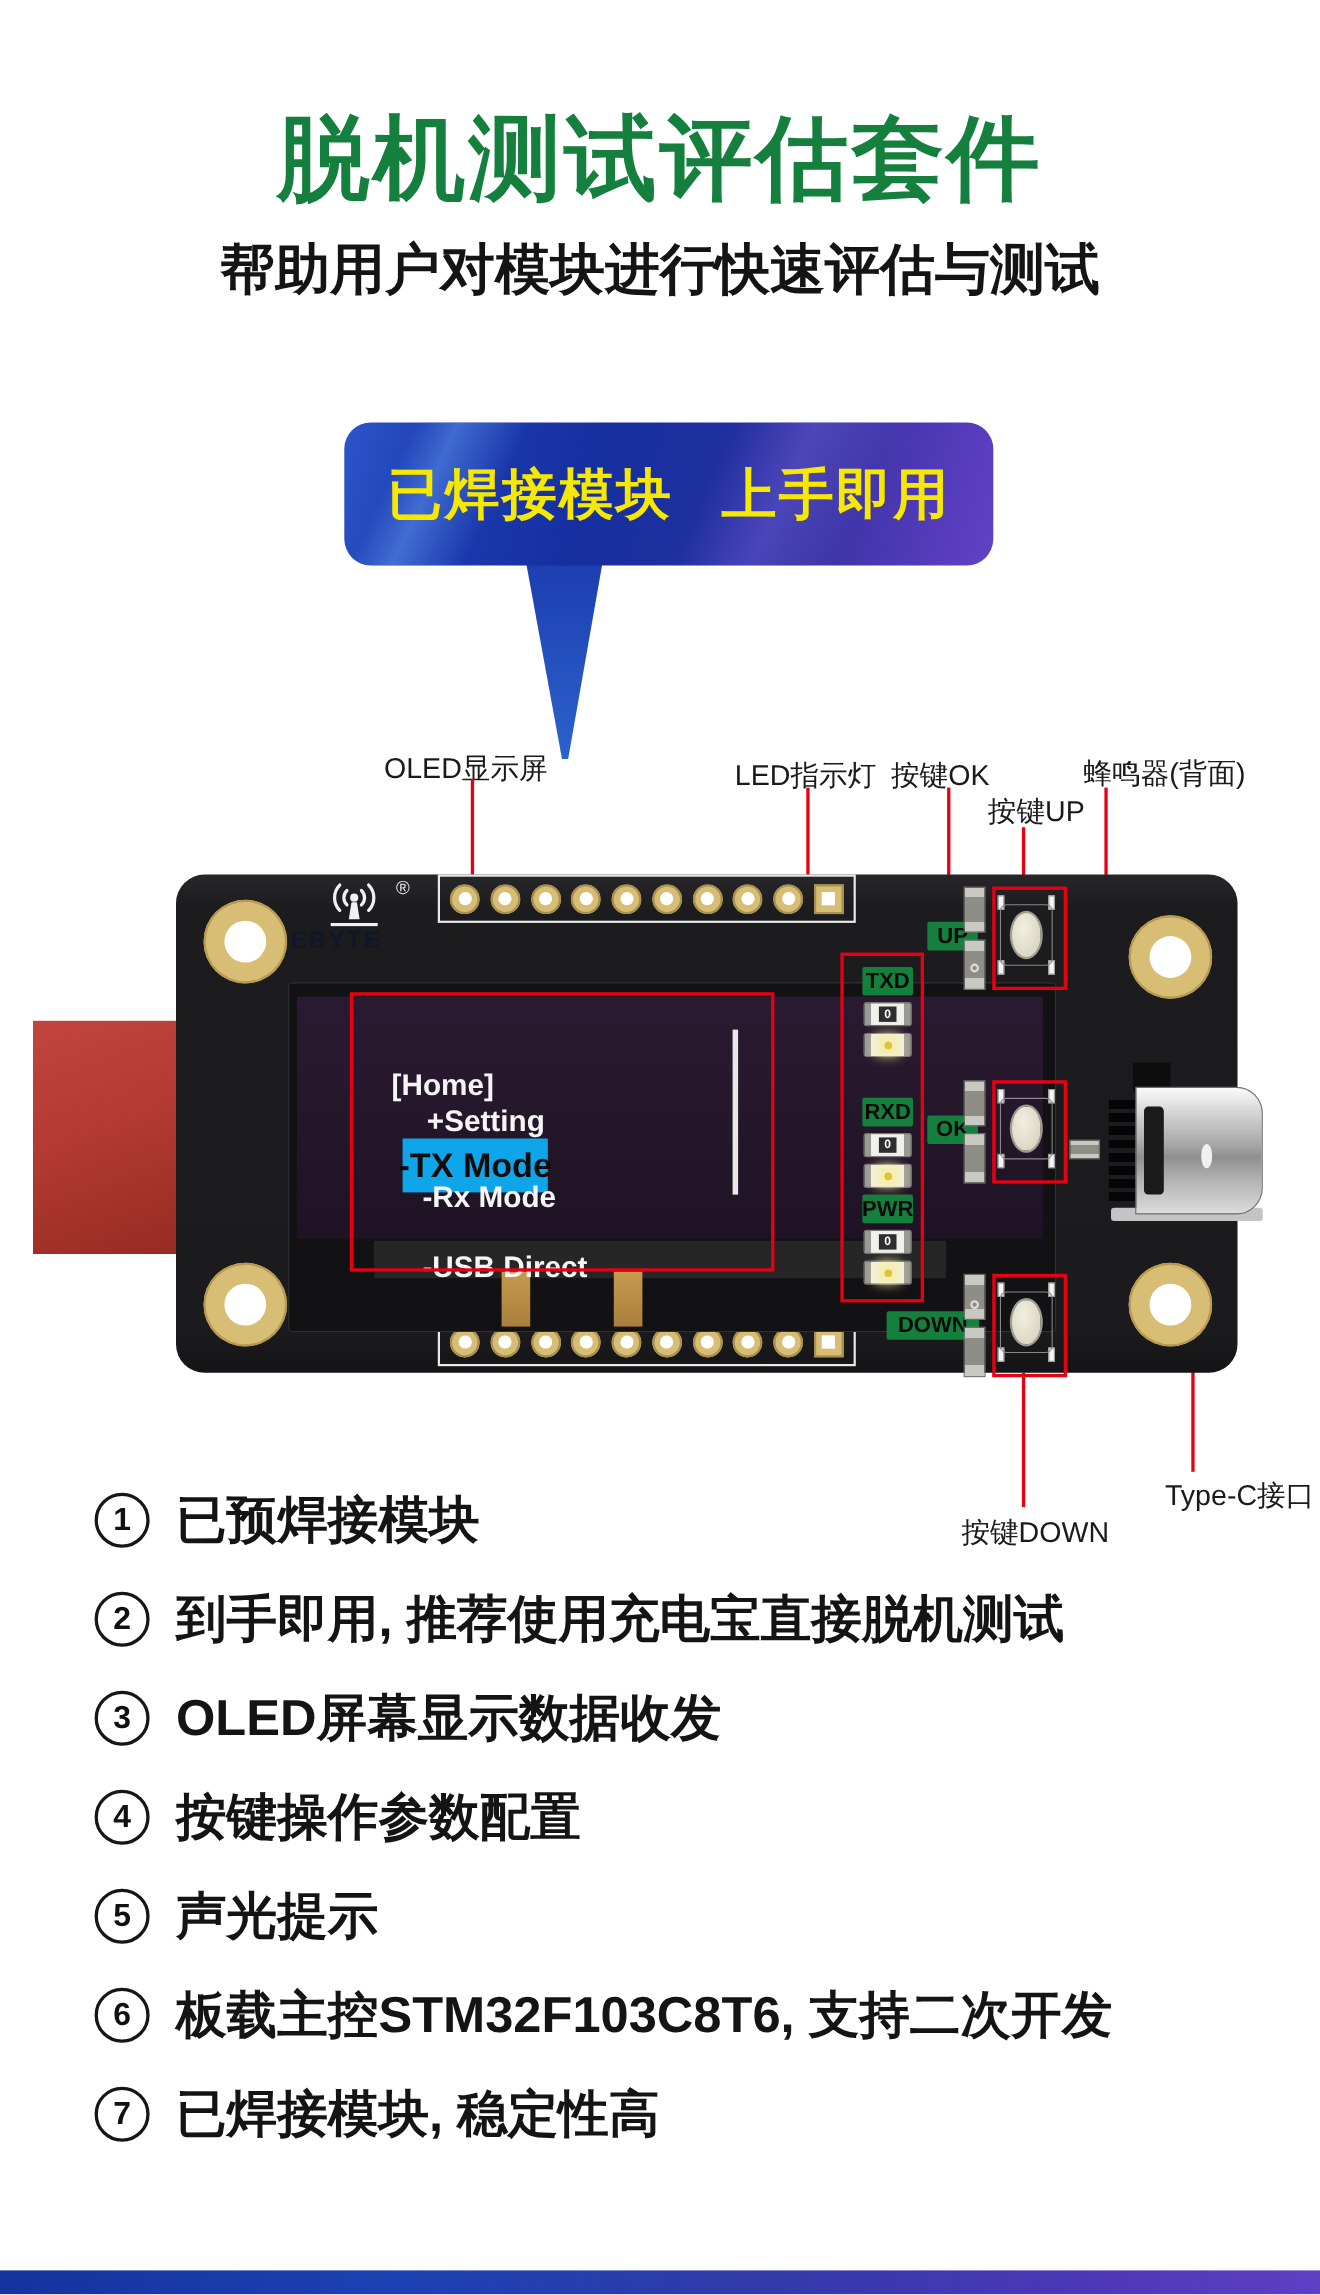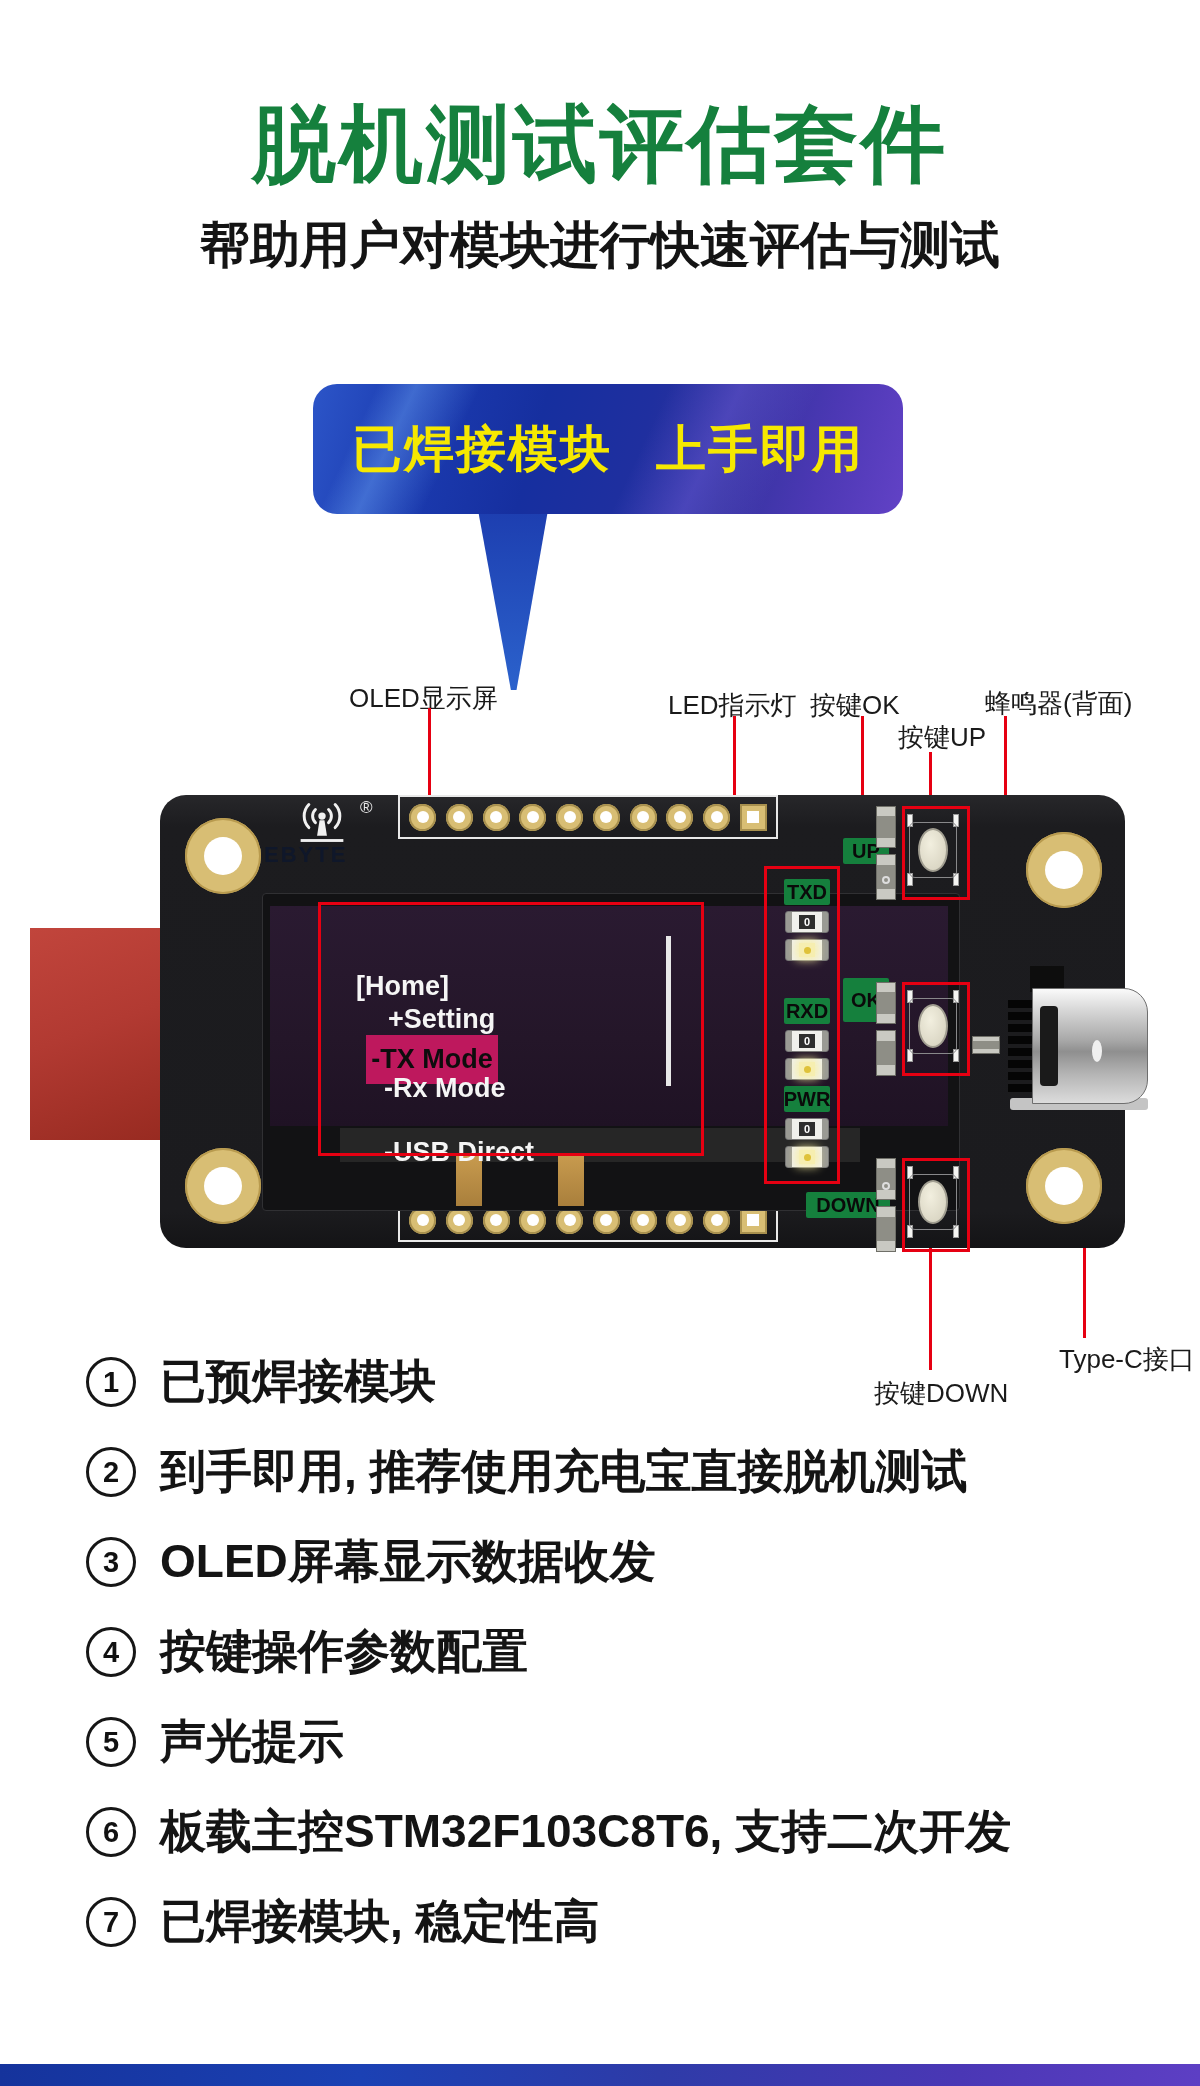--- a/index.html
+++ b/index.html
@@ -41,22 +41,22 @@
   .ph.sq, .ph.sq i{border-radius:0;}
   
   .brand{left:264px;top:842px;font-size:22px;font-weight:800;color:#0f172a;letter-spacing:2px;}
   .reg{left:360px;top:798px;font-size:17px;color:#e8e8e8;}
   
   .oledmod{left:262px;top:893px;width:698px;height:318px;background:#121214;border:1px solid #303033;border-radius:4px;box-sizing:border-box;}
   .oledscr{left:270px;top:906px;width:678px;height:220px;background:linear-gradient(180deg,#2a1a31 0%,#241629 60%,#1f1224 100%);}
   .flex-strip{left:340px;top:1128px;width:520px;height:34px;background:#262626;}
   .tab{width:26px;height:50px;background:linear-gradient(180deg,#c79a4e,#a97f3c);}
   .mline{font-size:27px;font-weight:700;color:#f5f5f5;white-space:nowrap;}
-  .msel{left:366px;top:1035px;width:132px;height:49px;background:#be185d;display:flex;align-items:center;justify-content:center;
-        font-size:27px;font-weight:700;color:#0d0d0d;white-space:nowrap;}
+  .msel{left:366px;top:1035px;width:132px;height:49px;background:#0ea5e9;display:flex;align-items:center;justify-content:center;
+        font-size:31px;font-weight:700;color:#0d0d0d;white-space:nowrap;}
   .scrollbar{left:666px;top:936px;width:5px;height:150px;background:#e8e8e8;}
   
   .silk{background:#15803d;color:#0a0a0a;font-size:20px;font-weight:700;text-align:center;
         display:flex;align-items:center;justify-content:center;border-radius:2px;}
   .ledpkg{width:44px;height:22px;border-radius:3px;border:1px solid #777;box-sizing:border-box;
           background:linear-gradient(90deg,#9a9a94 0 6px,#f0f0ec 6px calc(100% - 6px),#9a9a94 calc(100% - 6px));
           display:flex;align-items:center;justify-content:center;}
   .ledwin{width:16px;height:14px;background:#2e2e2e;color:#fff;font-size:11px;font-weight:700;
           display:flex;align-items:center;justify-content:center;}
   .ledlit .ledwin{background:#f6eeb0;box-shadow:0 0 10px 3px rgba(248,239,158,.85);}
@@ -243,21 +243,21 @@
     </div>
   <div class="abs silk" style="left:784px;top:1086px;width:46px;height:26px;">PWR</div>
   <div class="abs ledpkg" style="left:785px;top:1118px;">
       <span class="ledwin">0</span>
     </div>
   <div class="abs ledpkg ledlit" style="left:785px;top:1146px;">
       <span class="ledwin"></span>
     </div>
 
   <div class="abs silk" style="left:843px;top:838px;width:46px;height:26px;">UP</div>
-  <div class="abs silk" style="left:843px;top:978px;width:46px;height:44px;">OK</div>
+  <div class="abs silk" style="left:843px;top:1014px;width:46px;height:26px;">OK</div>
   <div class="abs silk" style="left:806px;top:1192px;width:84px;height:26px;">DOWN</div>
 
   <div class="abs passive" style="left:876px;top:806px;width:20px;height:42px;"></div>
   <div class="abs passive" style="left:876px;top:854px;width:20px;height:46px;"></div>
   <div class="abs pdot" style="left:882px;top:876px;"></div>
   <div class="abs passive" style="left:876px;top:982px;width:20px;height:42px;"></div>
   <div class="abs passive" style="left:876px;top:1030px;width:20px;height:46px;"></div>
   <div class="abs passive" style="left:972px;top:1036px;width:28px;height:18px;"></div>
   <div class="abs passive" style="left:876px;top:1158px;width:20px;height:42px;"></div>
   <div class="abs passive" style="left:876px;top:1206px;width:20px;height:46px;"></div>

